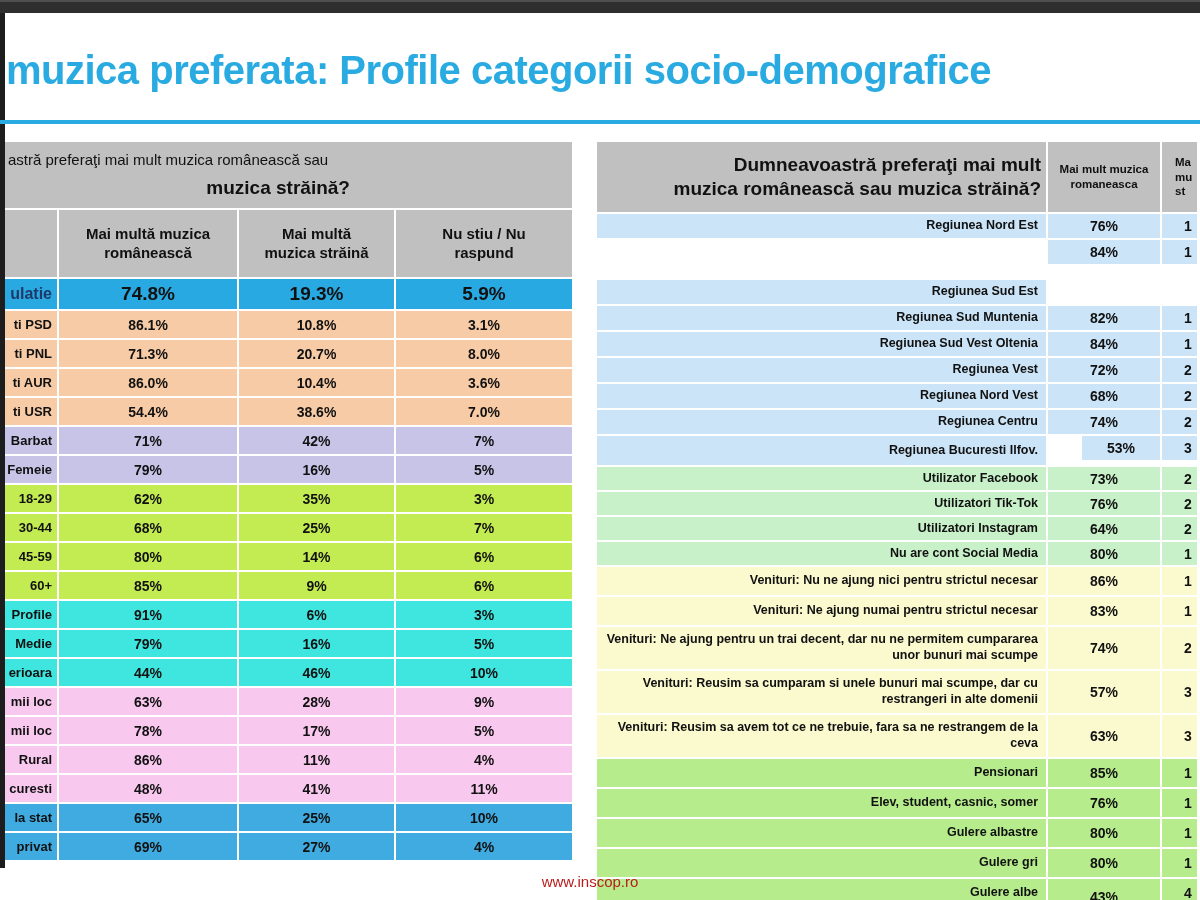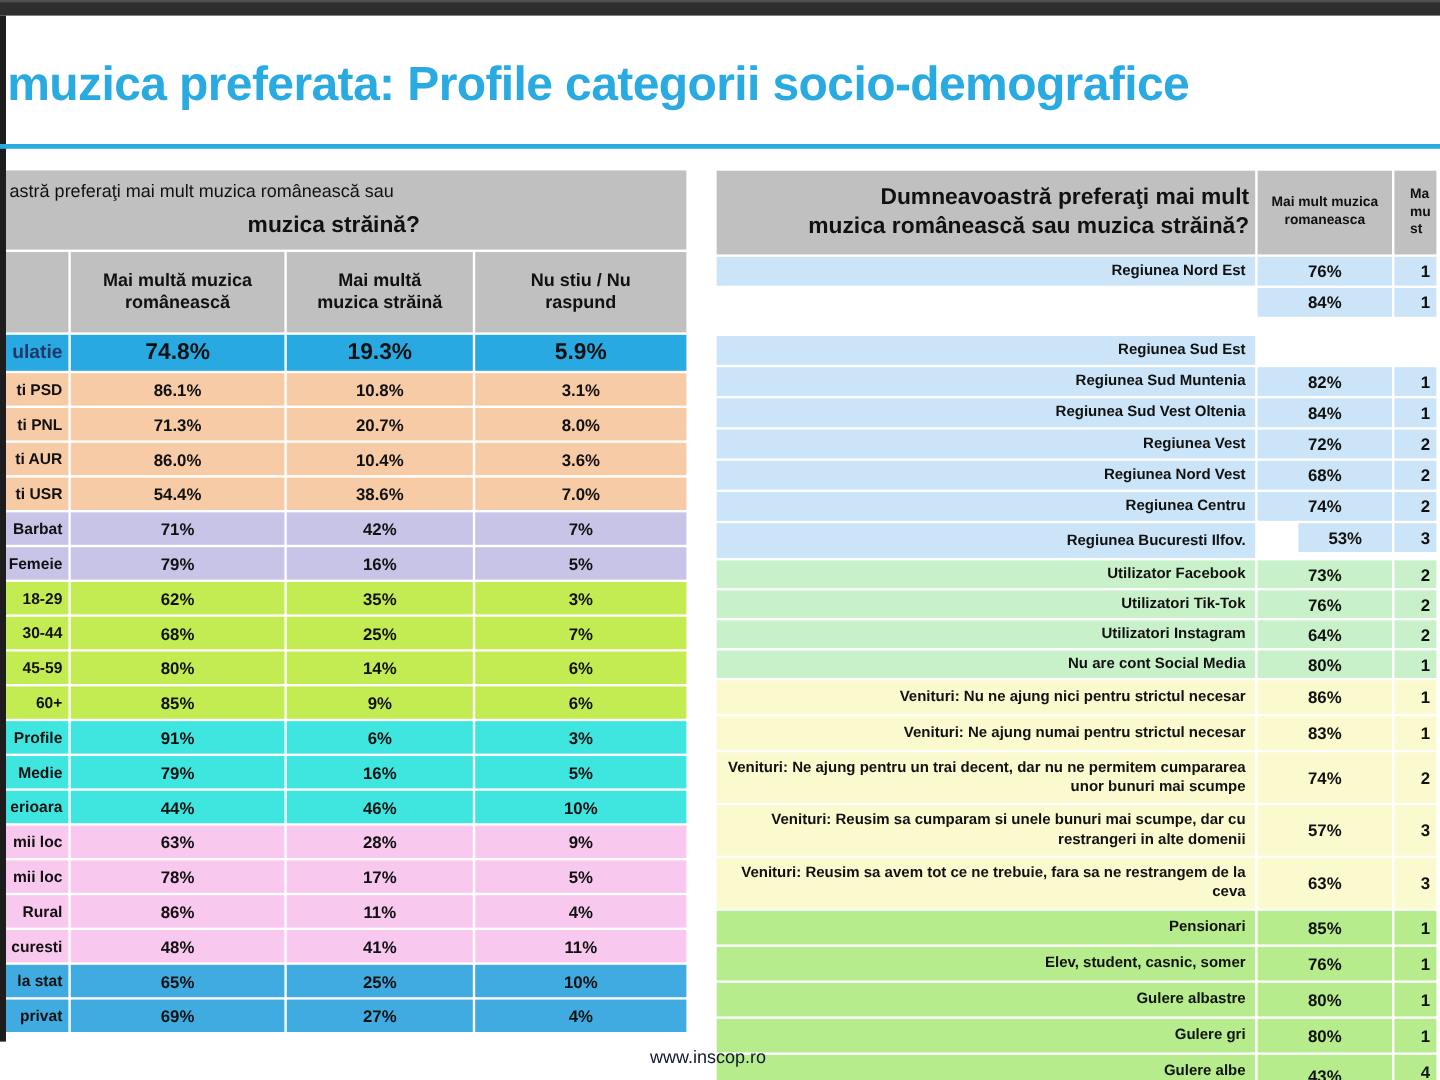--- a/index.html
+++ b/index.html
@@ -4,21 +4,21 @@
 <style>
   html,body{margin:0;padding:0;}
   body{
     width:1200px;height:900px;position:relative;overflow:hidden;background:#fff;
     font-family:"Liberation Sans",sans-serif;color:#111;
   }
   .topbar{position:absolute;left:0;top:0;width:1200px;height:13px;background:#2e2e2e;border-top:2px solid #4f4f4f;box-sizing:border-box;}
   .leftstrip{position:absolute;left:0;top:13px;width:5px;height:855px;background:#1d1d1d;}
   .title{position:absolute;left:6px;top:48px;width:1194px;font-size:40px;font-weight:bold;color:var(--title-blue,#29abe2);letter-spacing:-0.5px;white-space:nowrap;overflow:hidden;}
   .underline{position:absolute;left:0;top:120px;width:1200px;height:4px;background:var(--title-blue,#29abe2);}
-  .footer{position:absolute;left:440px;top:873px;width:300px;text-align:center;font-size:15px;color:#0f172a;}
+  .footer{position:absolute;left:440px;top:873px;width:300px;text-align:center;font-size:15px;color:#b91c1c;}
 
   
   .ltable{position:absolute;left:5px;top:142px;width:567px;display:grid;
     grid-template-columns:52px 178px 155px 176px;gap:2px;}
   .lq{grid-column:1/-1;height:66px;background:var(--header-gray,#c0c0c0);position:relative;}
   .lq .l1{position:absolute;left:3px;top:9px;font-size:15px;font-weight:normal;white-space:nowrap;}
   .lq .l2{position:absolute;left:1px;top:35px;width:96%;text-align:center;font-size:19px;font-weight:bold;}
   .lch{height:67px;background:var(--header-gray,#c0c0c0);display:flex;align-items:center;justify-content:center;
     text-align:center;font-weight:bold;font-size:15px;line-height:1.25;padding:0 24px;box-sizing:border-box;}
   .lch-empty{padding:0;}

